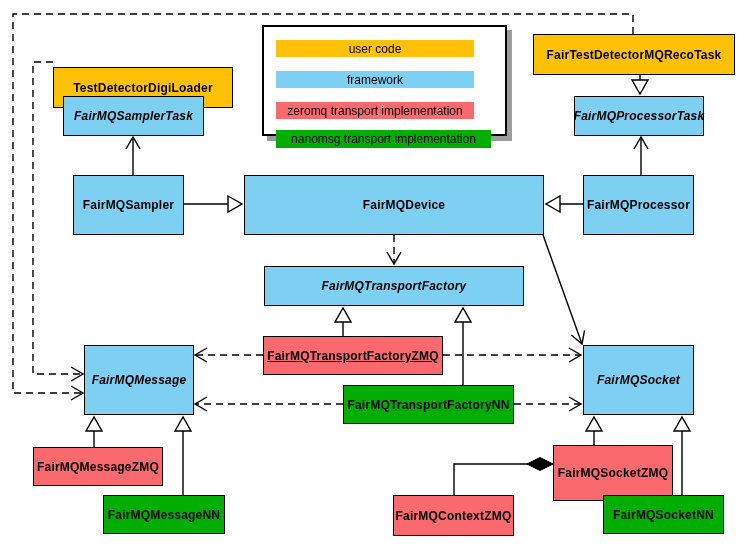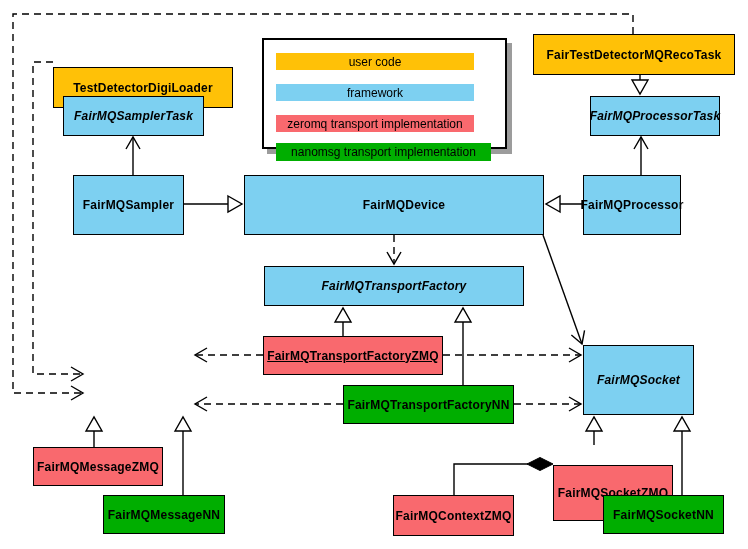--- a/index.html
+++ b/index.html
@@ -15,21 +15,21 @@
     position:absolute;
     box-sizing:border-box;
     border:1.5px solid #000;
     display:flex;align-items:center;justify-content:center;
     font-size:12px;font-weight:700;color:#000;
     letter-spacing:0.2px;white-space:nowrap;
     text-align:center;
   }
   .node.abstract{font-style:italic;}
   #legend{
-    position:absolute;left:262px;top:38px;width:245px;height:111px;
+    position:absolute;left:262px;top:25px;width:245px;height:111px;
     box-sizing:border-box;background:#ffffff;border:2px solid #000;
     box-shadow:5px 5px 0 0 #9c9c9c;
   }
   .legend-strip{
     position:absolute;left:12px;height:17px;
     display:flex;align-items:center;justify-content:center;
     font-size:12px;font-weight:400;color:#000;white-space:nowrap;
   }
   #legend-strip-0{top:13px;width:198px;}
   #legend-strip-1{top:44px;width:198px;}
@@ -85,40 +85,41 @@
     <div class="legend-strip" id="legend-strip-2" style="background-color: rgb(249, 105, 110);">zeromq transport implementation</div>
     <div class="legend-strip" id="legend-strip-3" style="background-color: rgb(0, 174, 0);">nanomsg transport implementation</div>
   </div>
 
   <div class="node" style="left: 53px; top: 35px; width: 180px; height: 41px; background-color: rgb(255, 193, 7); margin-top: 32px;">TestDetectorDigiLoader</div>
 
   <div class="node" style="left: 533px; top: 34px; width: 202px; height: 41px; background-color: rgb(255, 193, 7);">FairTestDetectorMQRecoTask</div>
 
   <div class="node abstract" style="left: 63px; top: 96px; width: 141px; height: 40px; background-color: rgb(125, 208, 241);">FairMQSamplerTask</div>
 
-  <div class="node abstract" style="left: 574px; top: 96px; width: 130px; height: 40px; background-color: rgb(125, 208, 241); margin-left: 16px;">FairMQProcessorTask</div>
+  <div class="node abstract" style="left: 574px; top: 96px; width: 130px; height: 40px; background-color: rgb(125, 208, 241);">FairMQProcessorTask</div>
 
   <div class="node" style="left: 73px; top: 175px; width: 111px; height: 60px; background-color: rgb(125, 208, 241);">FairMQSampler</div>
 
   <div class="node" style="left: 244px; top: 175px; width: 300px; height: 60px; background-color: rgb(125, 208, 241); padding-left: 20px;">FairMQDevice</div>
 
-  <div class="node" style="left: 583px; top: 175px; width: 98px; height: 60px; background-color: rgb(125, 208, 241);">FairMQProcessor</div>
+  <div class="node" style="left: 583px; top: 175px; width: 111px; height: 60px; background-color: rgb(125, 208, 241);">FairMQProcessor</div>
 
   <div class="node abstract" style="left: 264px; top: 266px; width: 260px; height: 40px; background-color: rgb(125, 208, 241);">FairMQTransportFactory</div>
 
   <div class="node" style="left: 263px; top: 336px; width: 180px; height: 39px; background-color: rgb(249, 105, 110); text-decoration: underline;">FairMQTransportFactoryZMQ</div>
 
   <div class="node" style="left: 343px; top: 385px; width: 171px; height: 39px; background-color: rgb(0, 174, 0);">FairMQTransportFactoryNN</div>
 
+  <div class="node abstract" style="left: 84px; top: 345px; width: 110px; height: 70px; background-color: rgb(125, 208, 241);">FairMQMessage</div>
 
   <div class="node abstract" style="left: 583px; top: 345px; width: 111px; height: 70px; background-color: rgb(125, 208, 241);">FairMQSocket</div>
 
   <div class="node" style="left: 33px; top: 447px; width: 130px; height: 39px; background-color: rgb(249, 105, 110);">FairMQMessageZMQ</div>
 
   <div class="node" style="left: 103px; top: 495px; width: 122px; height: 39px; background-color: rgb(0, 174, 0); text-align: center;">FairMQMessageNN</div>
 
-  <div class="node" style="left: 553px; top: 445px; width: 120px; height: 56px; background-color: rgb(249, 105, 110); margin-top: 20px;">FairMQSocketZMQ</div>
+  <div class="node" style="left: 553px; top: 445px; width: 120px; height: 56px; background-color: rgb(249, 105, 110);">FairMQSocketZMQ</div>
 
   <div class="node" style="left: 603px; top: 495px; width: 121px; height: 39px; background-color: rgb(0, 174, 0);">FairMQSocketNN</div>
 
   <div class="node" style="left: 393px; top: 495px; width: 121px; height: 41px; background-color: rgb(249, 105, 110);">FairMQContextZMQ</div>
 
 </div>
 
 </body></html>

